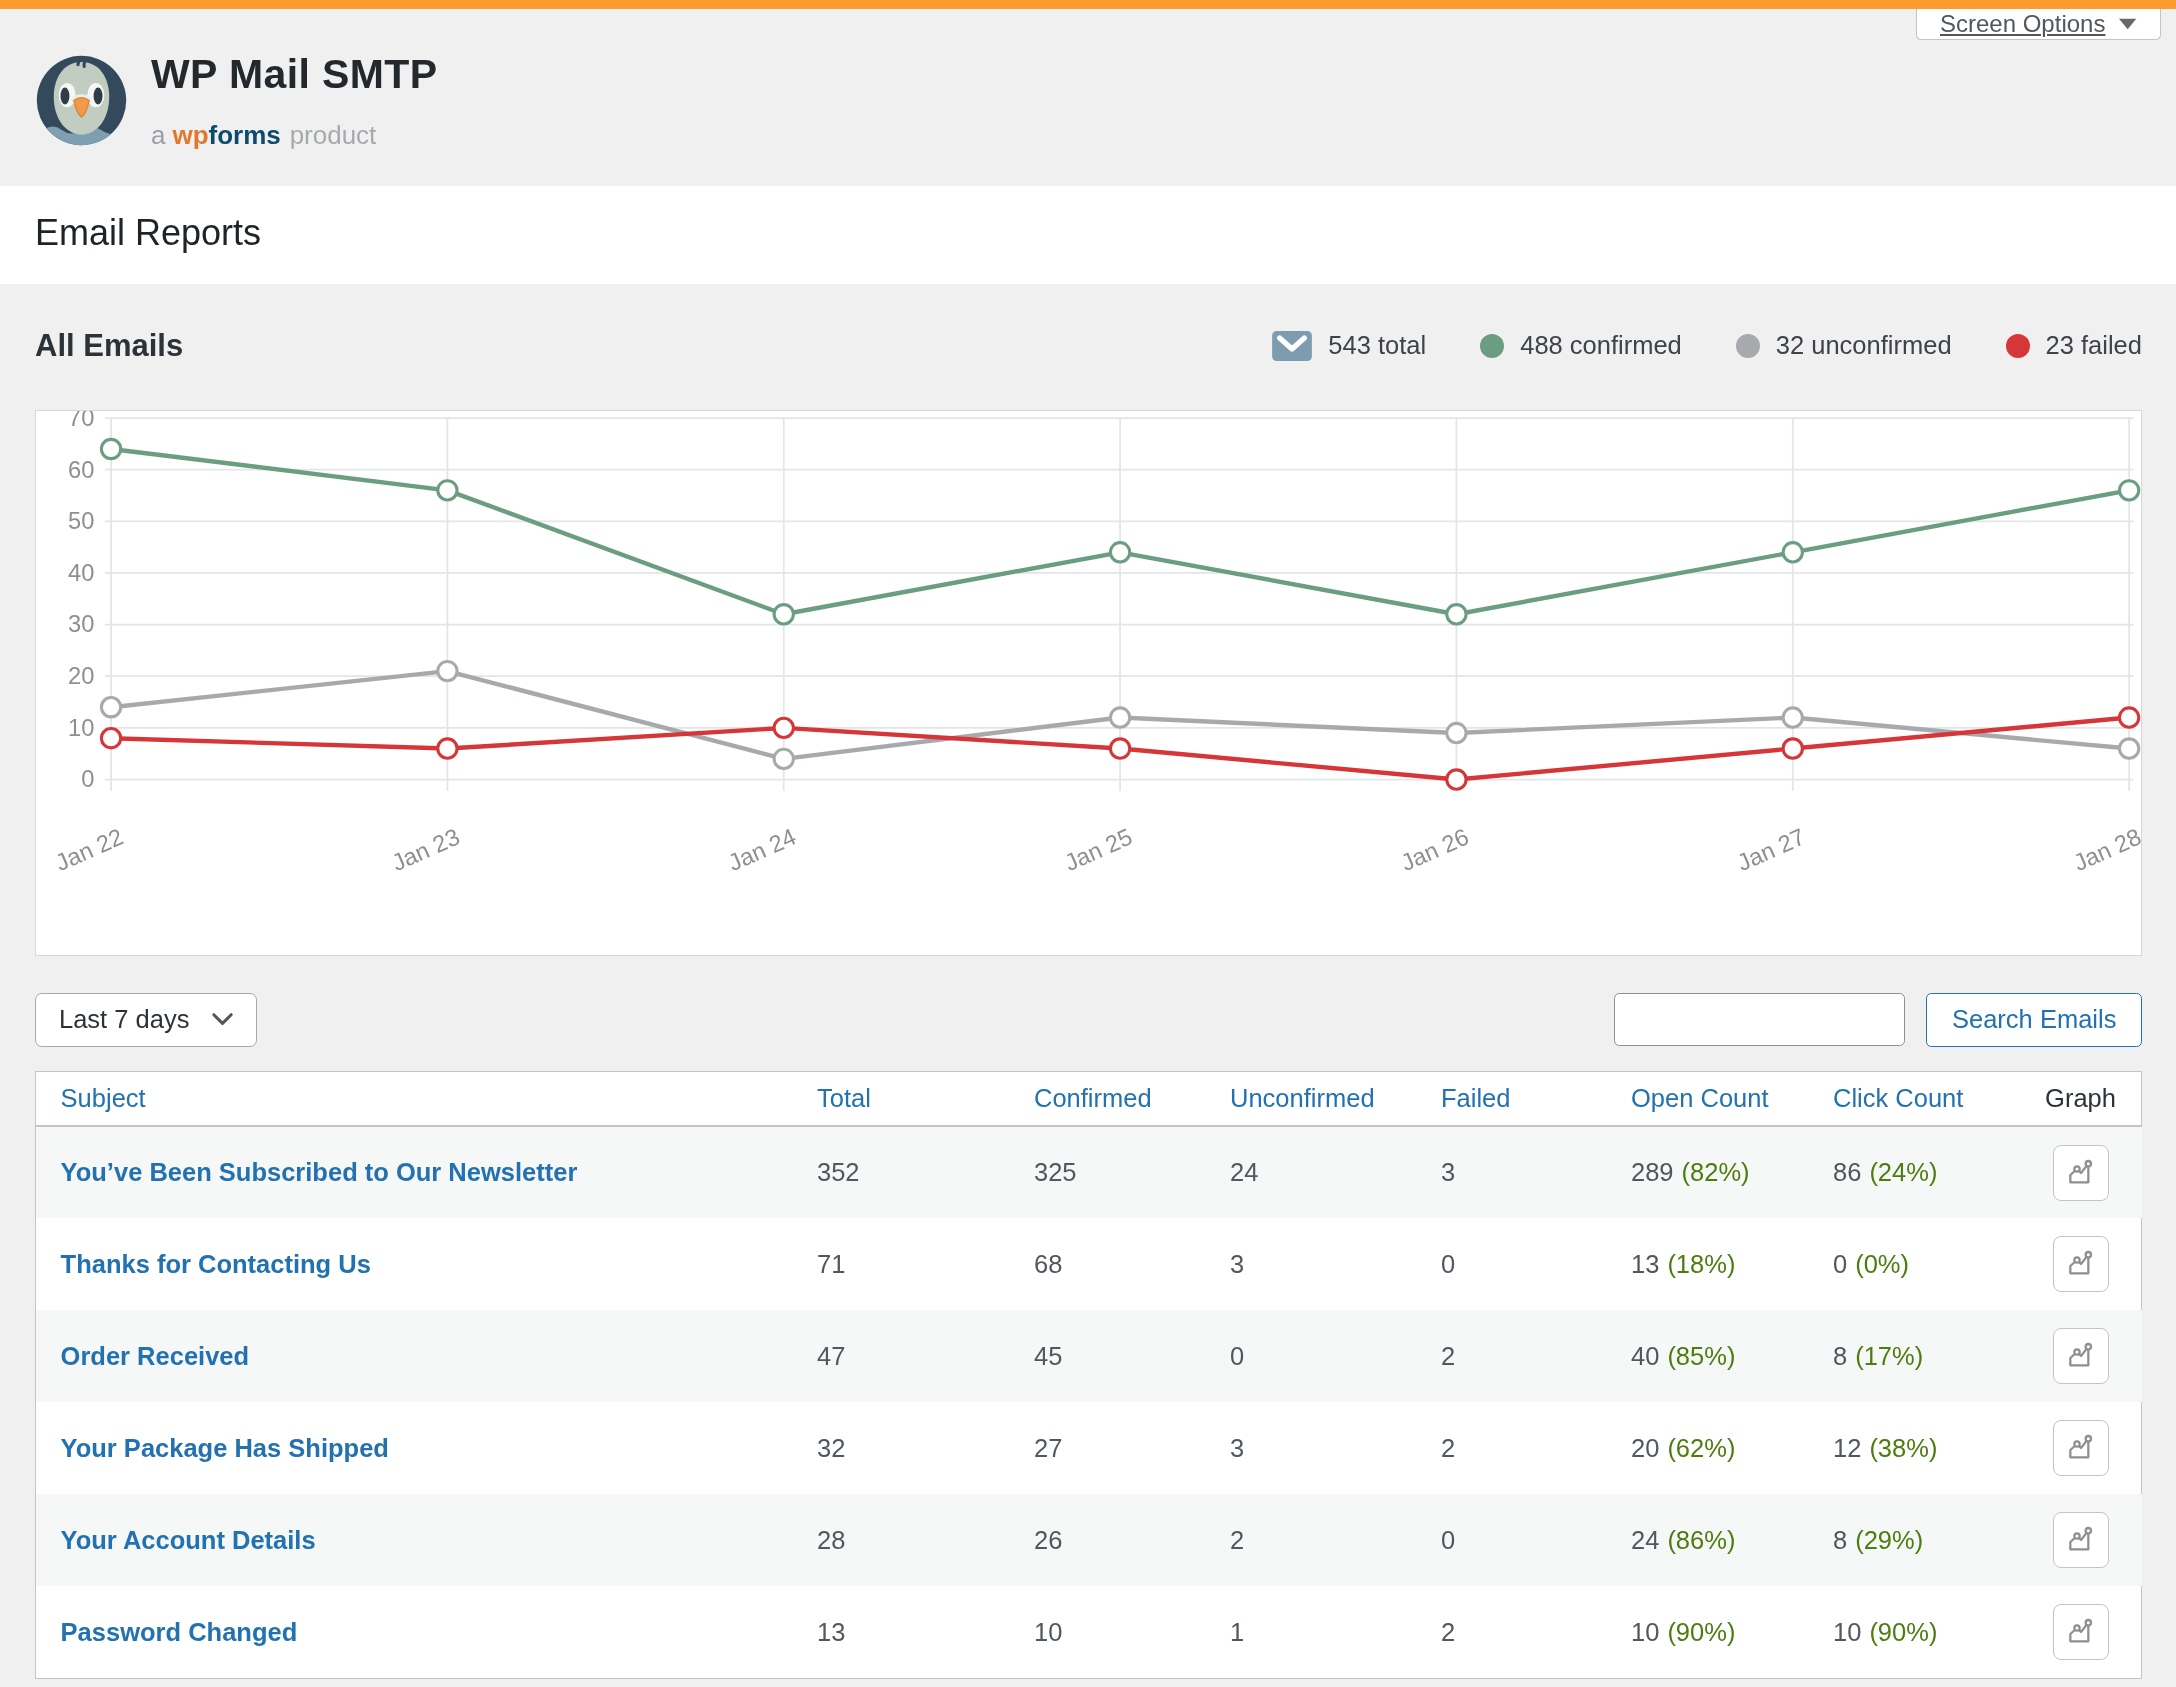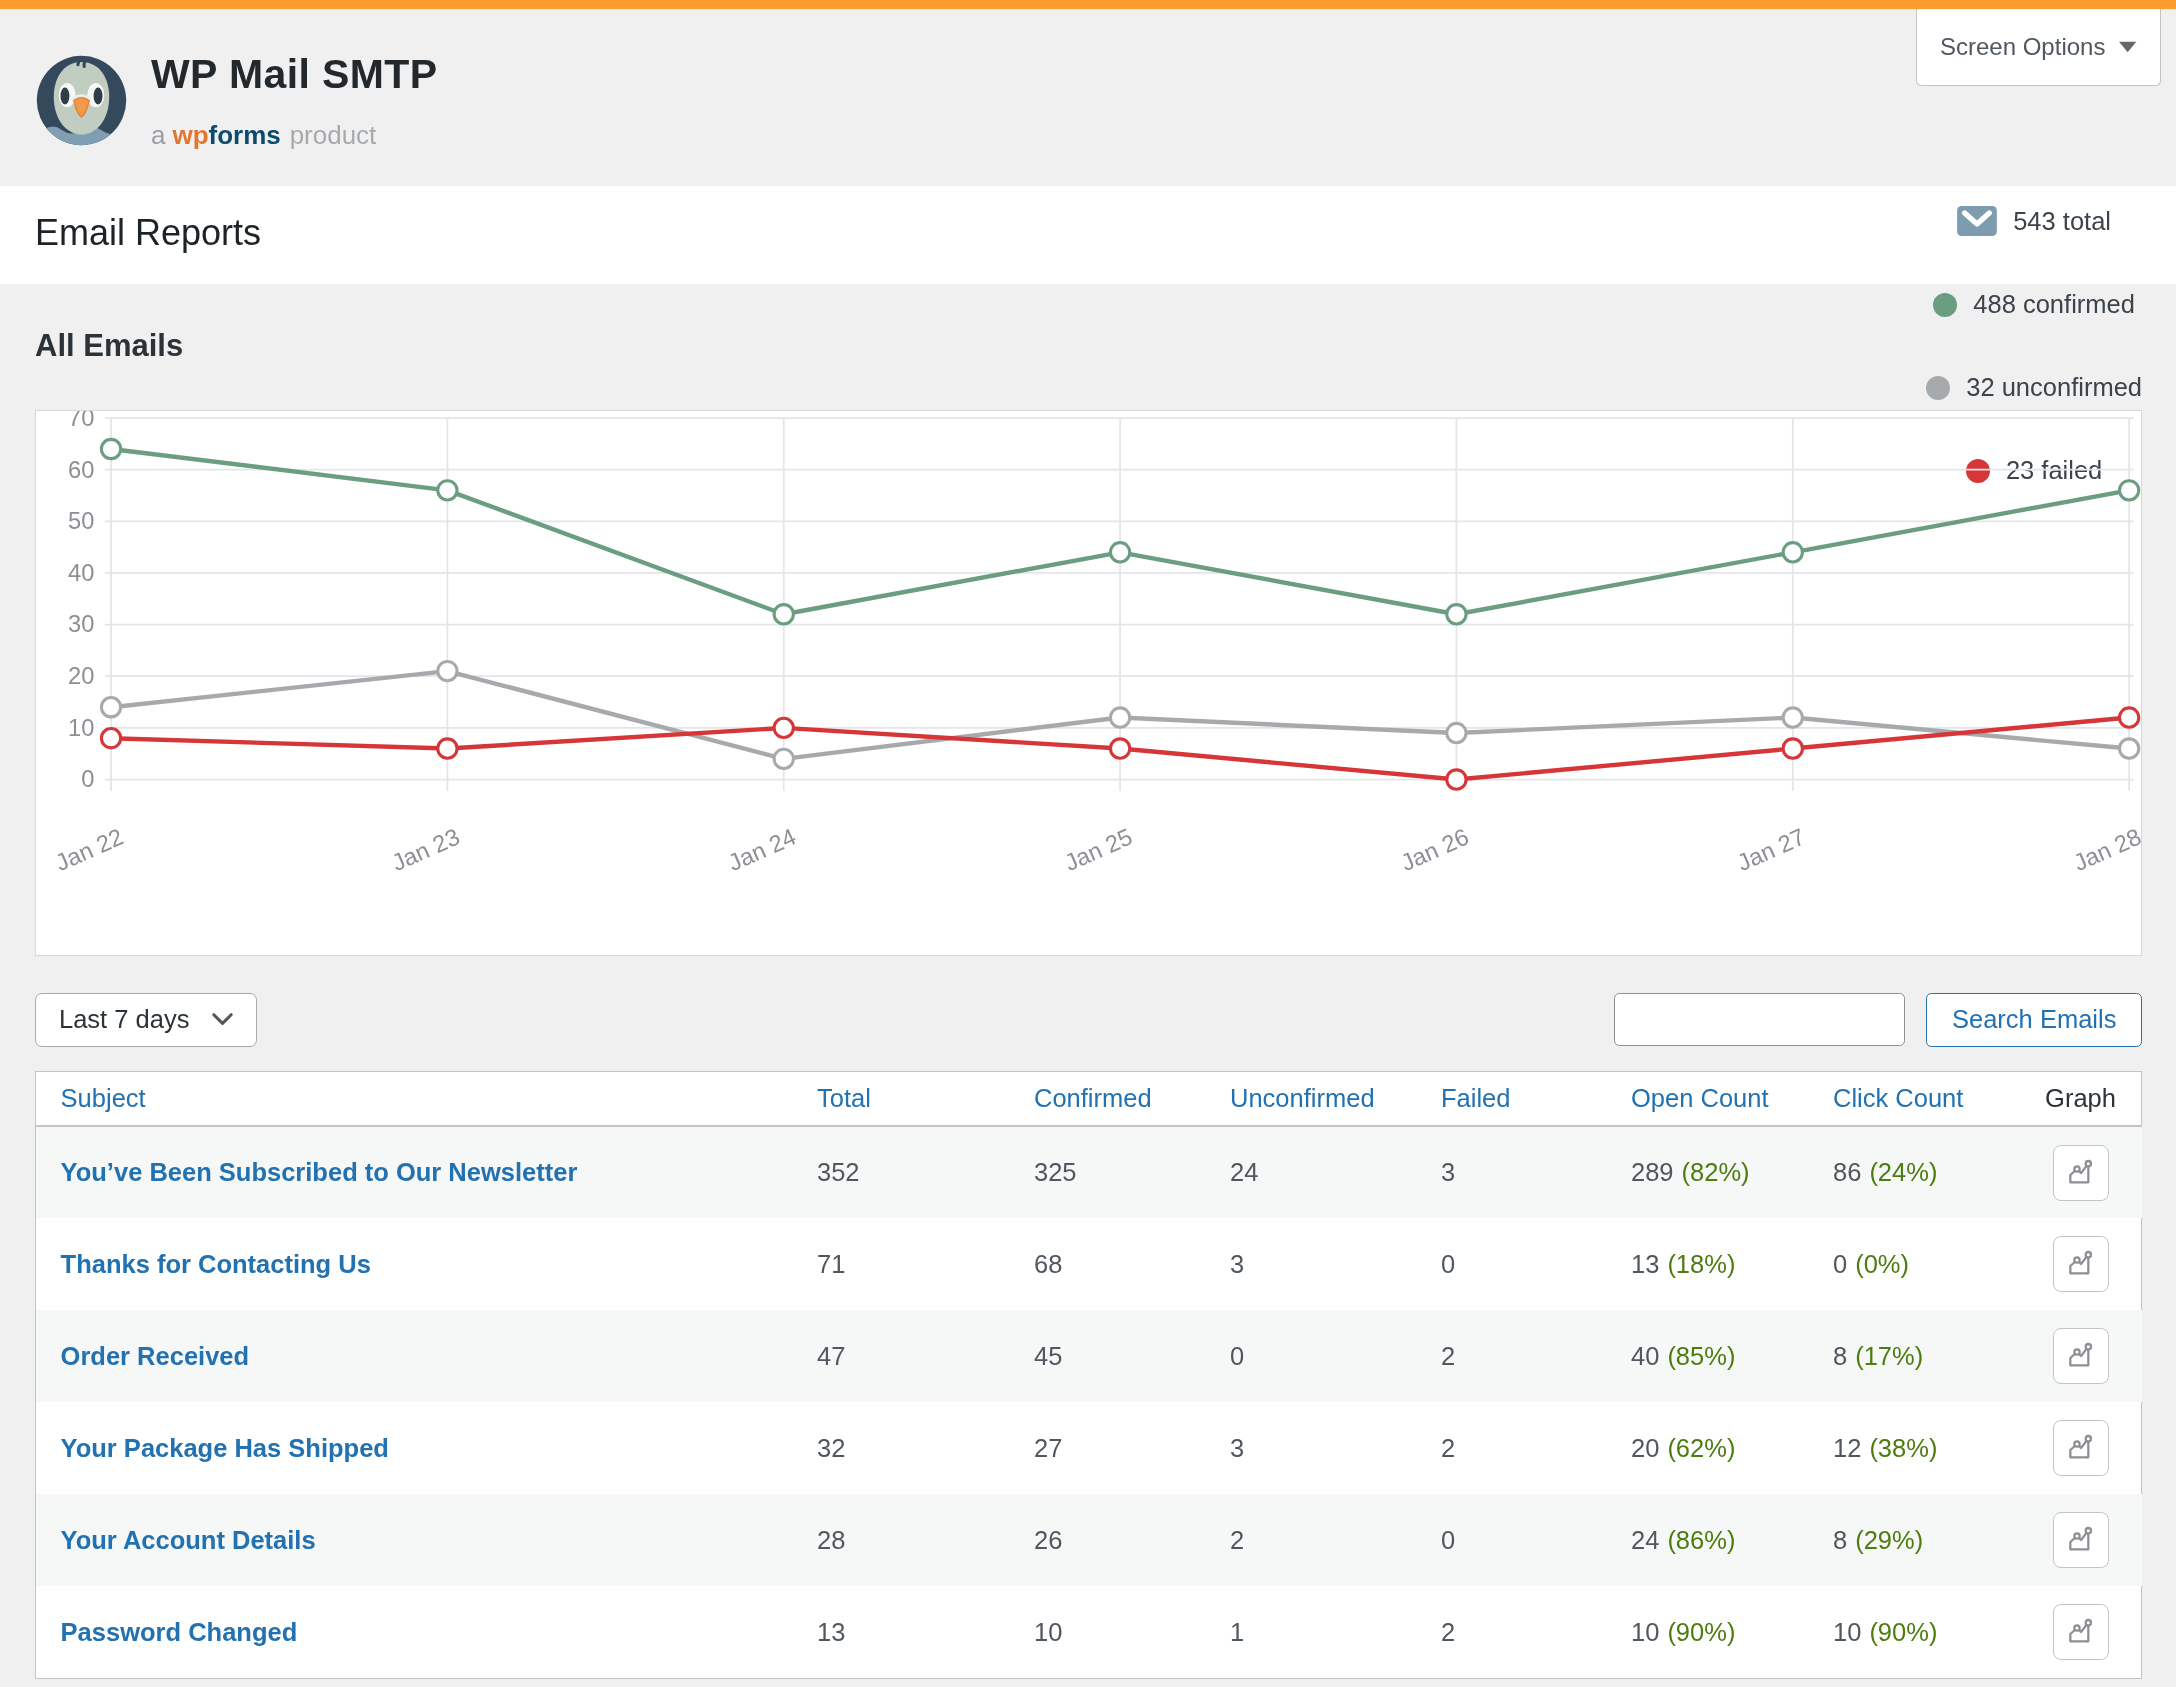--- a/index.html
+++ b/index.html
@@ -25,34 +25,34 @@
   .tagline { font-size:26px; }
   .tagline .t-a { color:#9aa0a5; margin-right:7px; }
   .tagline .t-wp { color:#e27730; font-weight:700; }
   .tagline .t-forms { color:#0c4a6e; font-weight:700; }
   .tagline .t-product { color:#a7aaad; margin-left:8.8px; }
 
   .screen-options {
     position:absolute; top:8.8px; right:16px;
     background:#fff; border:0.9px solid #c3c4c7; border-top:none;
     border-radius:0 0 5.3px 5.3px;
-    padding:24px 23px; font-size:24px; color:#50575e;
-    display:flex; align-items:center; gap:12.3px; cursor:pointer;
+    padding:1px 23px; font-size:24px; color:#50575e;
+    display:flex; align-items:center; gap:12.3px; cursor:pointer;text-decoration:underline;
   }
 
   
   .page-title-band { background:#ffffff; padding:26px 35px 30px 35px; }
   .page-title { font-size:36px; font-weight:400; color:#1d2327; }
 
   .content { padding:0 35px; }
 
   
   .section-head { margin-top:42px; margin-bottom:44px; display:flex; align-items:center; justify-content:space-between; height:40px; }
   .section-title { font-size:31px; font-weight:700; color:#2c3338; }
-  .legend { display:flex; align-items:center; gap:54px;flex-direction:column; }
+  .legend { display:flex; align-items:center; gap:54px; }
   .legend-item { display:flex; align-items:center; gap:16px; font-size:25.5px; color:#3c434a; }
   .legend-dot { width:24px; height:24px; border-radius:50%; display:inline-block; }
 
   
   .chart-card { background:#fff; border:0.9px solid #d5d7da; height:546px; }
 
   
   .controls { margin-top:37px; margin-bottom:24.6px; display:flex; align-items:center; justify-content:space-between; }
   .range-select {
     display:flex; align-items:center; gap:23px;

